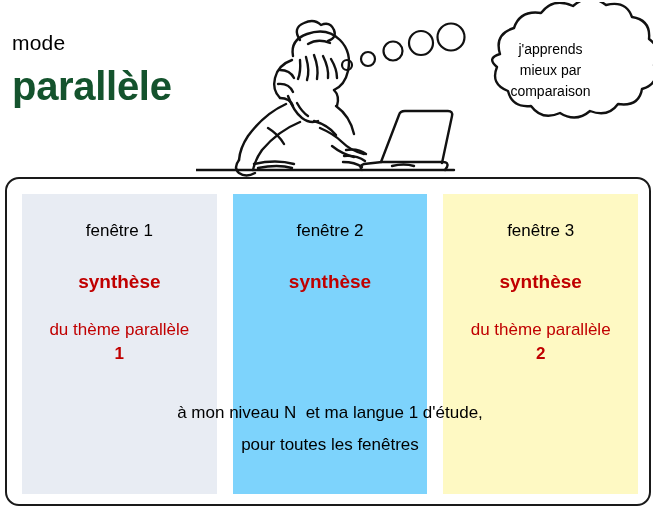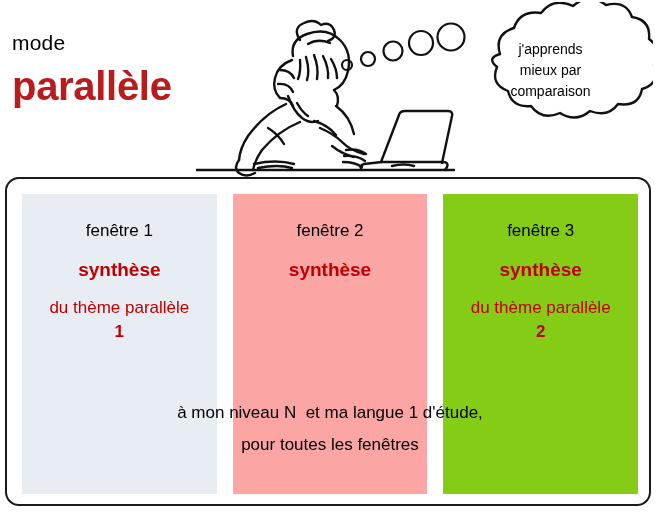--- a/index.html
+++ b/index.html
@@ -33,21 +33,21 @@
   #title-mode {
     font-size: 21px;
     line-height: 26px;
     color: #000000;
     letter-spacing: 0.2px;
   }
   #title-parallele {
     font-size: 40px;
     line-height: 48px;
     font-weight: bold;
-    color: #b91c1c;
+    color: #14532d;
     margin-top: 6px;
     letter-spacing: -0.3px;
   }
 
   
   #illustration {
     position: absolute;
     left: 196px;
     top: 0px;
     width: 260px;
@@ -122,27 +122,27 @@
   .panel-window-label {
     font-size: 17px;
     line-height: 22px;
     color: #000000;
   }
   .panel-synthesis {
     font-size: 19px;
     line-height: 24px;
     font-weight: bold;
     color: #C00000;
-    margin-top: 16px;
+    margin-top: 28px;
   }
   .panel-desc {
     font-size: 17px;
     line-height: 24px;
     color: #C00000;
-    margin-top: 14px;
+    margin-top: 24px;
     padding: 0 4px;
   }
   .panel-desc .strong {
     font-weight: bold;
   }
 
   
   #bottom-caption {
     position: absolute;
     left: 15px;
@@ -268,28 +268,28 @@
       <div class="panel-inner">
         <div class="panel-window-label">fenêtre 1</div>
         <div class="panel-synthesis">synthèse</div>
         <div class="panel-desc">
           <span>du thème parallèle</span><br>
           <span class="strong">1</span>
         </div>
       </div>
     </div>
 
-    <div class="panel" style="background: #fca5a5;">
+    <div class="panel" style="background: #7dd3fc;">
       <div class="panel-inner">
         <div class="panel-window-label">fenêtre 2</div>
         <div class="panel-synthesis">synthèse</div>
       </div>
     </div>
 
-    <div class="panel" style="background: #84cc16;">
+    <div class="panel" style="background: #fef9c3;">
       <div class="panel-inner">
         <div class="panel-window-label">fenêtre 3</div>
         <div class="panel-synthesis">synthèse</div>
         <div class="panel-desc">
           <span>du thème parallèle</span><br>
           <span class="strong">2</span>
         </div>
       </div>
     </div>
 

